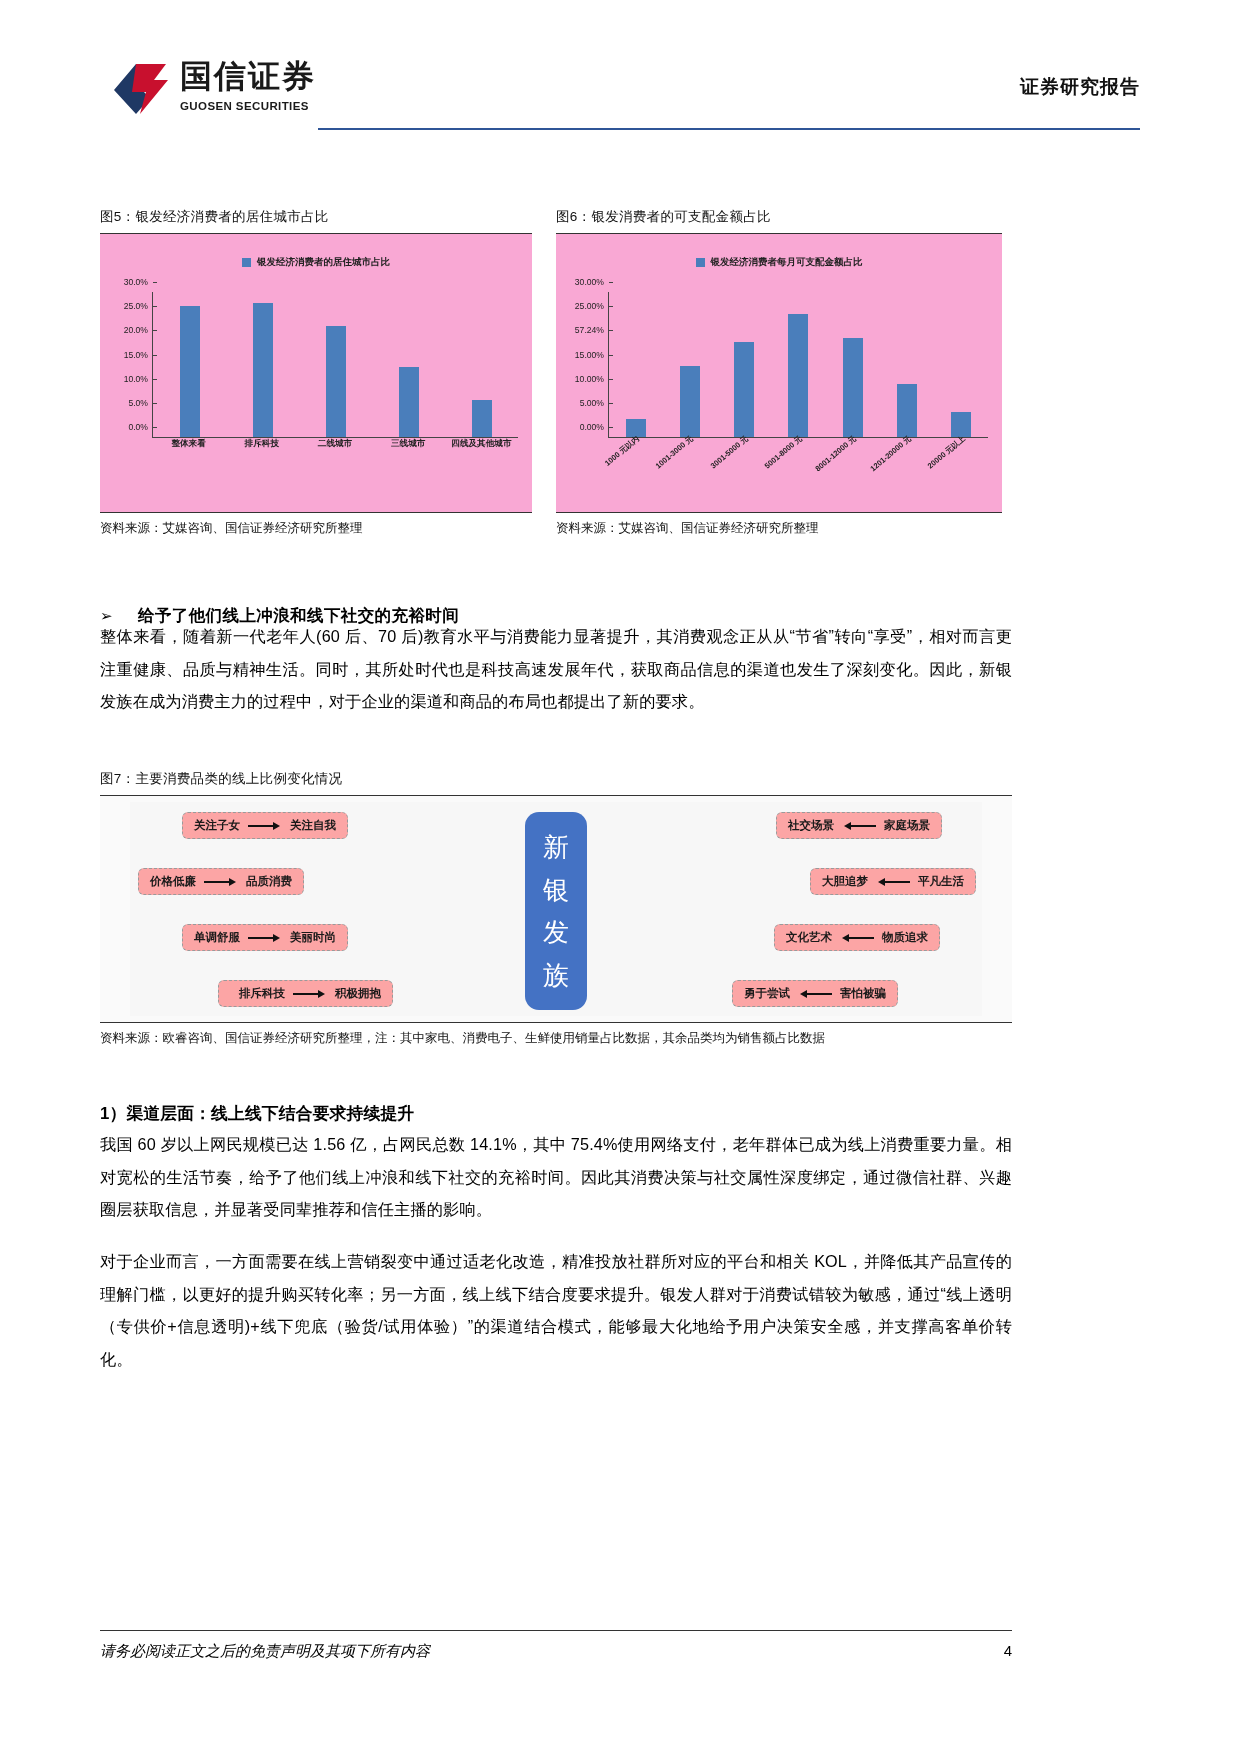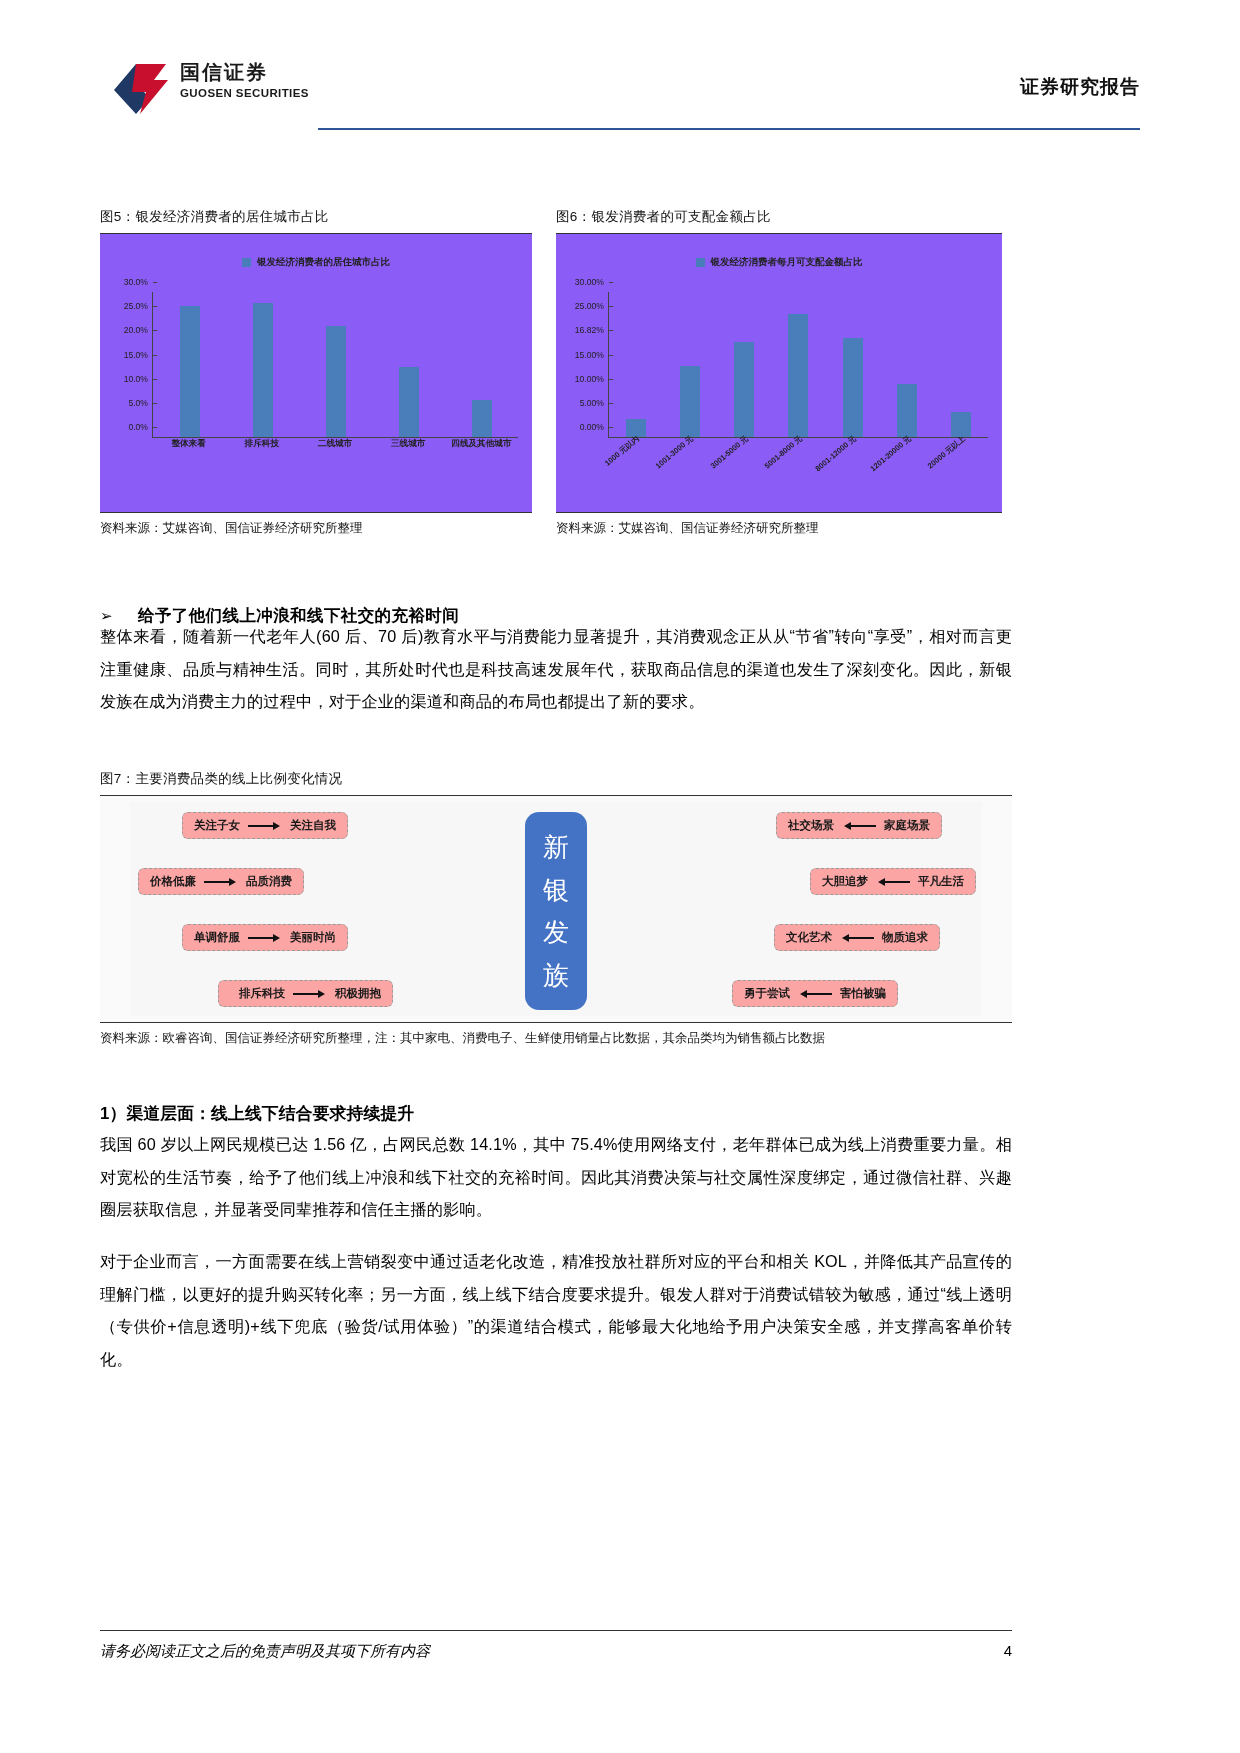--- a/index.html
+++ b/index.html
@@ -43,26 +43,26 @@
     position: relative;
     margin-right: 8px;
   }
   .logo-text-block {
     display: flex;
     flex-direction: column;
     justify-content: flex-start;
     padding-top: 2px;
   }
   .logo-cn {
-    font-size: 20px;
+    font-size: 32px;
     font-weight: bold;
     letter-spacing: 2px;
     color: #1a1a1a;
     line-height: 1.08;
-    font-family: Liberation Serif, serif;
+    font-family: Liberation Mono, monospace;
   }
   .logo-en {
     font-size: 11.5px;
     font-weight: bold;
     letter-spacing: 0.4px;
     color: #1a1a1a;
     margin-top: 3px;
   }
   .header-right {
     position: absolute;
@@ -104,21 +104,21 @@
 
   .panel {
     position: absolute;
   }
   #fig5-panel { left: 100px; top: 208px; width: 432px; }
   #fig6-panel { left: 556px; top: 208px; width: 446px; }
 
   .chart-box {
     position: relative;
     height: 278px;
-    background: #8b5cf6;
+    background: #f9a8d4;
   }
 
   .chart-legend {
     display: flex;
     align-items: center;
     justify-content: center;
     gap: 6px;
     font-size: 9.5px;
     color: #222;
     padding-top: 22px;
@@ -465,21 +465,21 @@
                 <div class="bar" style="height: 36.3333%; background: rgb(74, 126, 187);"></div>
               </div>
               <div class="bar-slot">
                 <div class="bar" style="height: 17.3333%; background: rgb(74, 126, 187);"></div>
               </div>
             </div>
         <div class="ytick" style="bottom: 0%;">0.00%</div>
             <div class="ytick" style="bottom: 16.6667%;">5.00%</div>
             <div class="ytick" style="bottom: 33.3333%;">10.00%</div>
             <div class="ytick" style="bottom: 50%;">15.00%</div>
-            <div class="ytick" style="bottom: 66.6667%;">16.82%</div>
+            <div class="ytick" style="bottom: 66.6667%;">57.24%</div>
             <div class="ytick" style="bottom: 83.3333%;">25.00%</div>
             <div class="ytick" style="bottom: 100%;">30.00%</div>
           </div>
         <div class="xlabels-rot" id="fig6-xlabels">
             <div class="xlab-rot">
               <span>1000 元以内</span>
             </div>
             <div class="xlab-rot">
               <span>1001-3000 元</span>
             </div>

